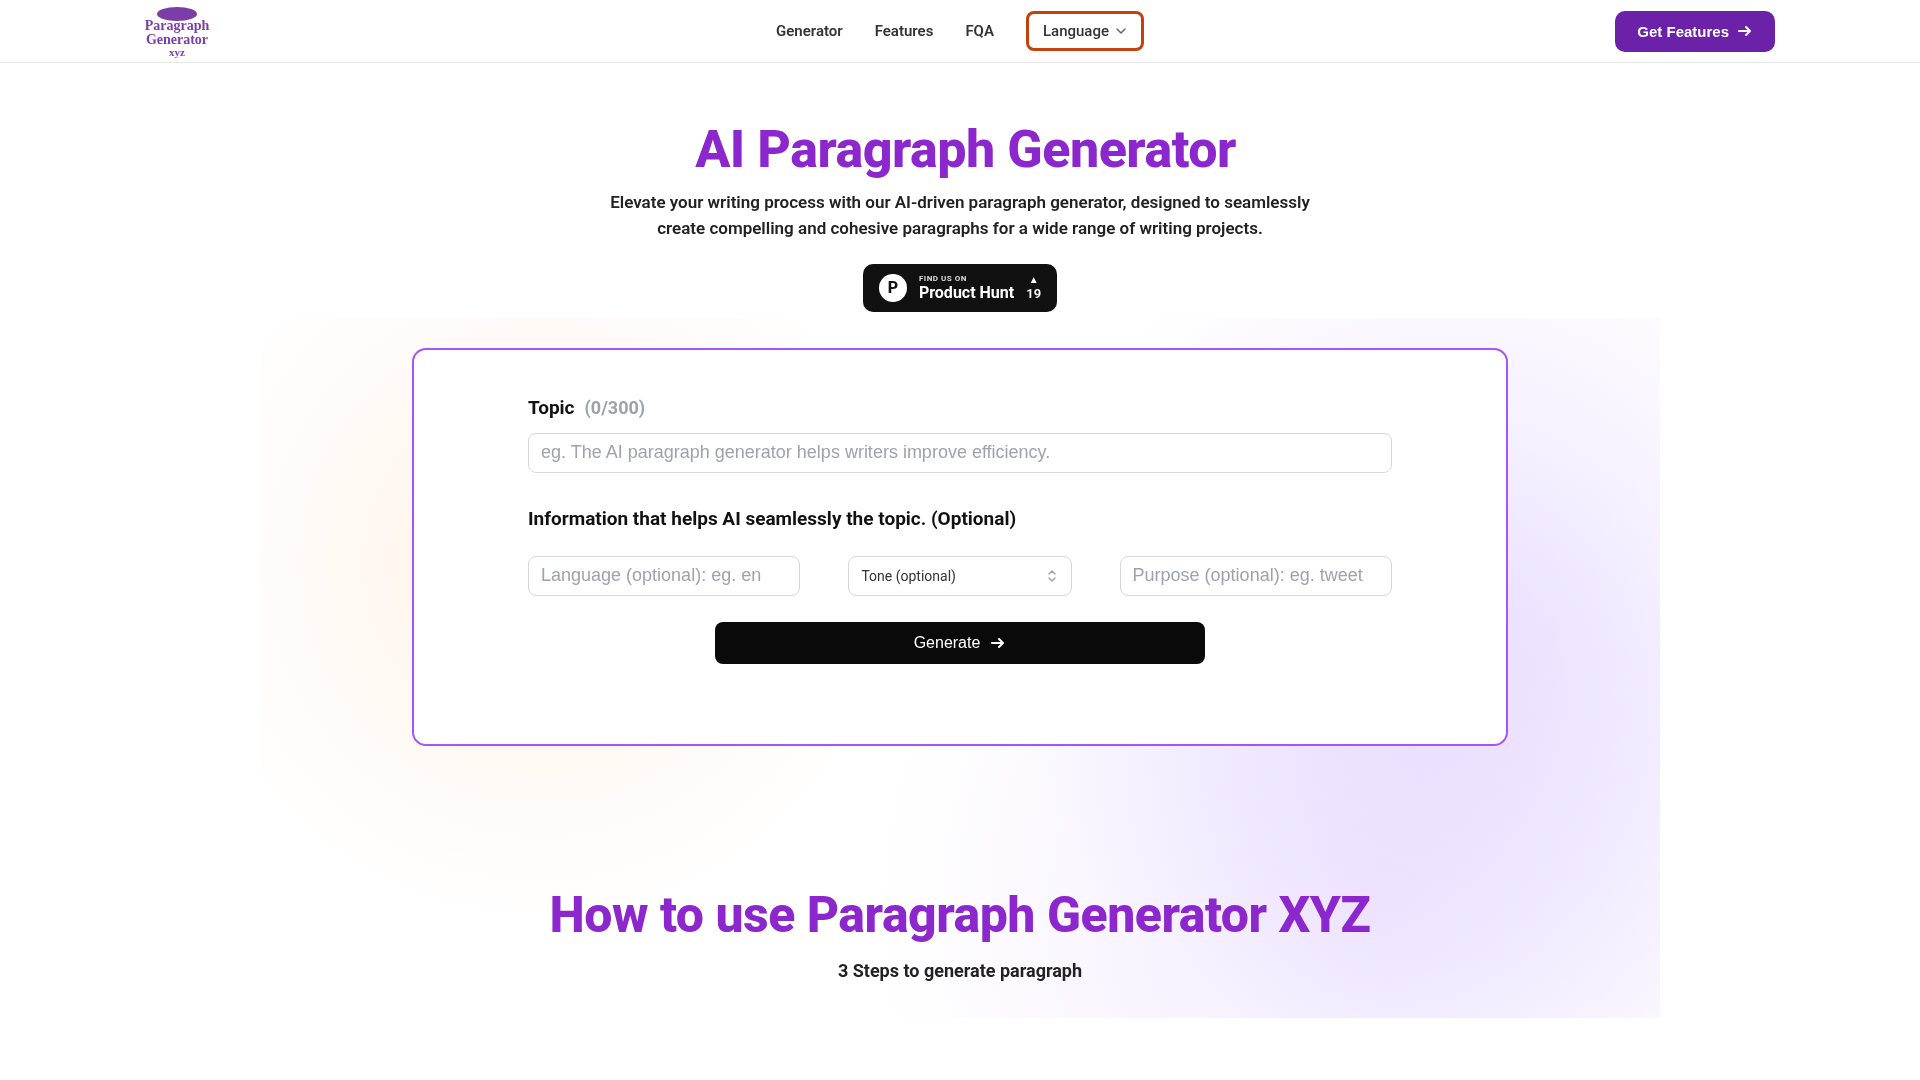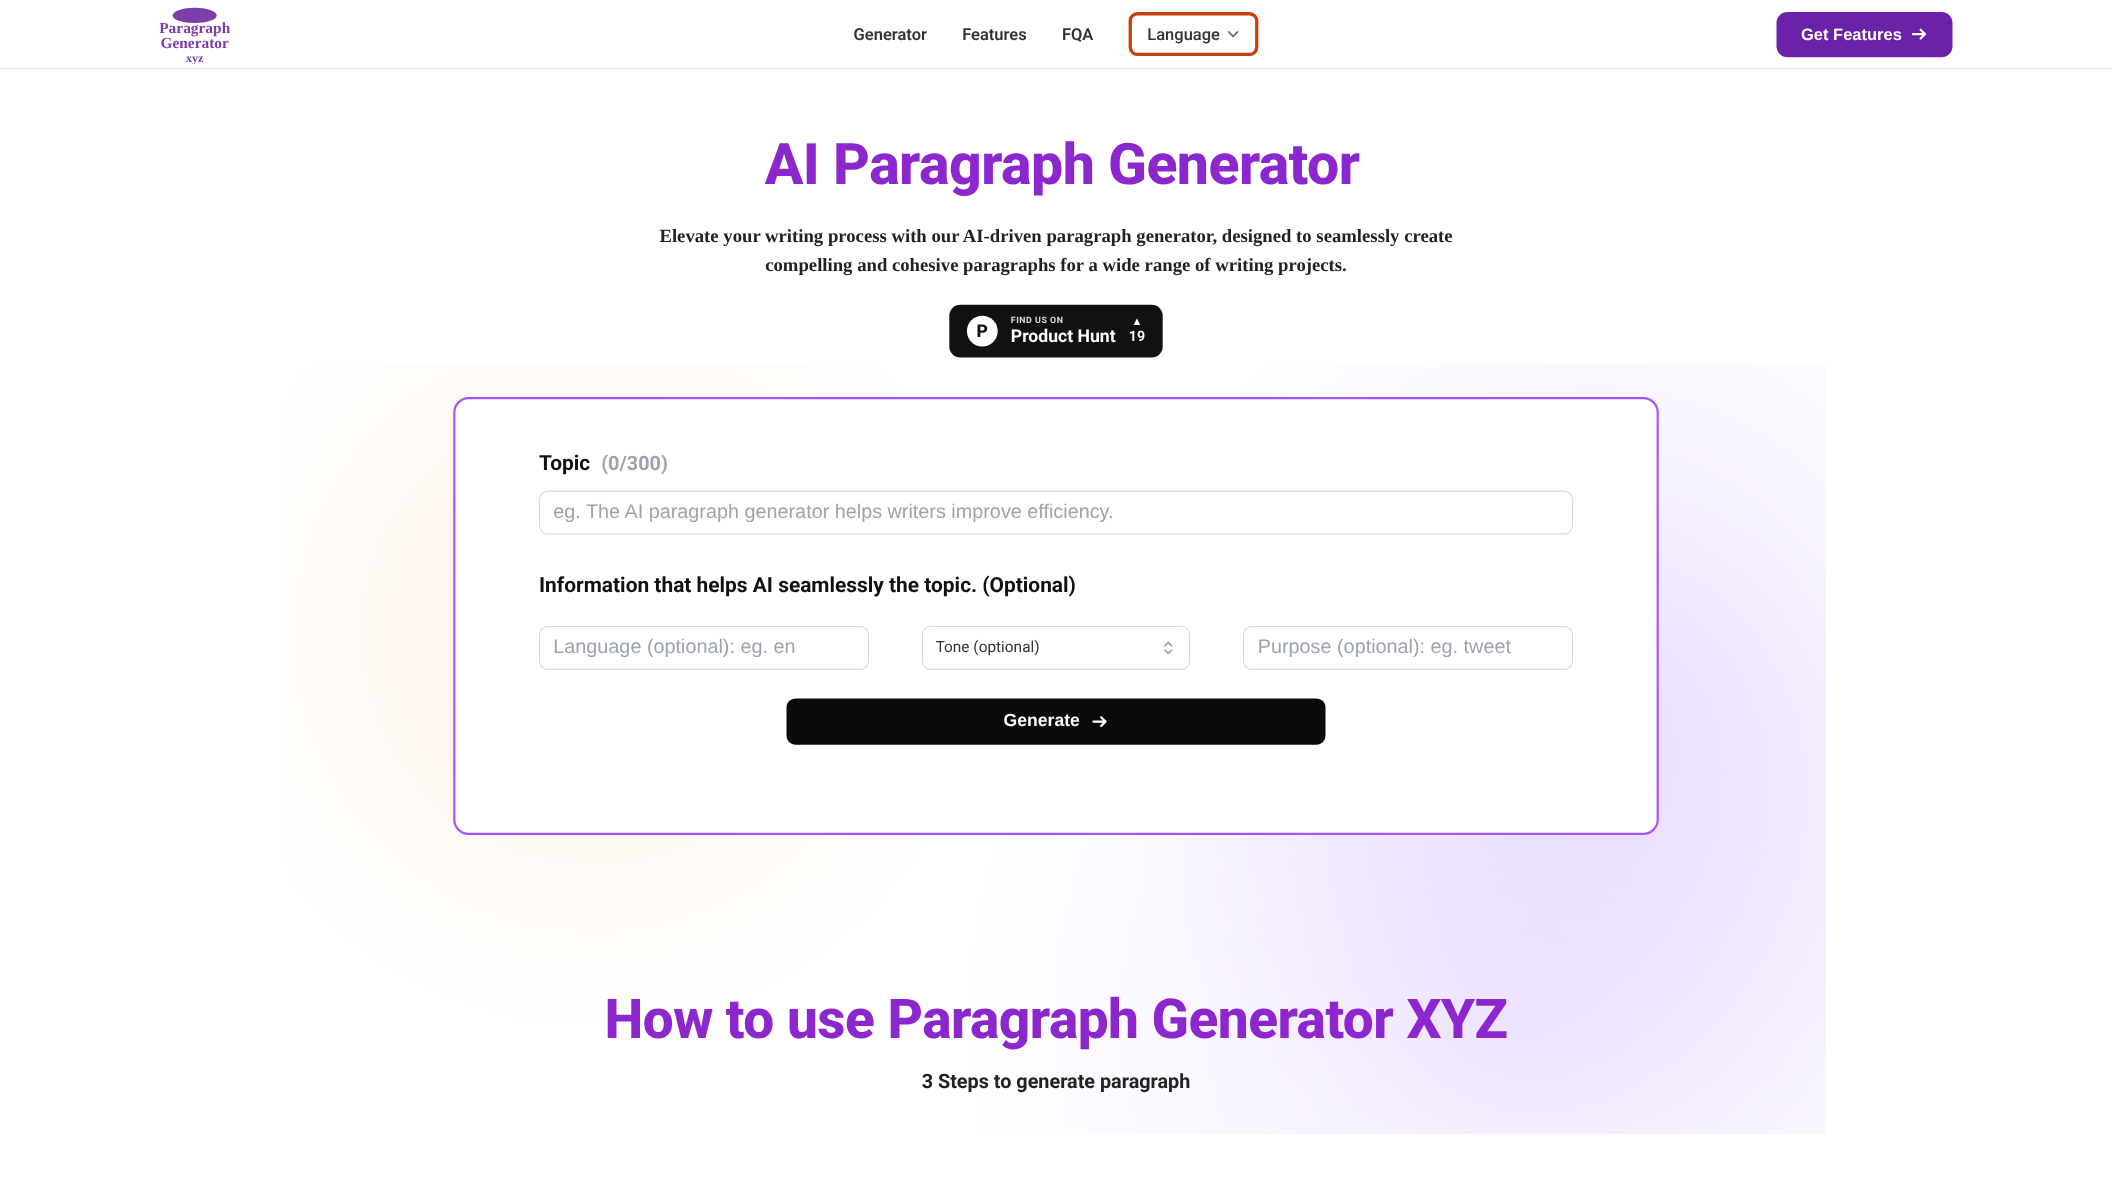--- a/index.html
+++ b/index.html
@@ -85,26 +85,25 @@
     }
     .hero-title {
       color: #8b27cc;
       font-size: 52px;
       font-weight: 800;
       letter-spacing: -0.5px;
       padding-left: 11px;
     }
     .hero-sub {
       max-width: 740px;
-      margin: 22px auto 0;
+      margin: 9px auto 0;
       font-size: 17px;
       font-weight: 600;
       color: #222;
       line-height: 1.55;
-      font-family: Liberation Serif, serif;
     }
     .ph-badge {
       display: inline-flex;
       align-items: center;
       background: #111;
       color: #fff;
       border-radius: 10px;
       padding: 10px 16px;
       margin-top: 22px;
       gap: 12px;
@@ -176,21 +175,21 @@
     }
     
     .gen-card {
       position: relative;
       z-index: 1;
       width: 1096px;
       margin: 36px auto 0;
       border: 2px solid #a855f7;
       border-radius: 14px;
       background: #fff;
-      padding: 46px 76px 80px;
+      padding: 46px 114px 80px;
     }
     .label-row {
       display: flex;
       align-items: baseline;
       gap: 10px;
     }
     .field-label {
       font-size: 19px;
       font-weight: 700;
       color: #111;
@@ -259,21 +258,21 @@
       justify-content: center;
       gap: 10px;
       width: 490px;
       height: 42px;
       margin: 26px auto 0;
       background: #0a0a0a;
       color: #fff;
       border: none;
       border-radius: 8px;
       font-size: 16px;
-      font-weight: 700;
+      font-weight: 400;
       cursor: pointer;
     }
     
     .howto {
       position: relative;
       z-index: 1;
       text-align: center;
       margin-top: 140px;
     }
     .howto-title {

